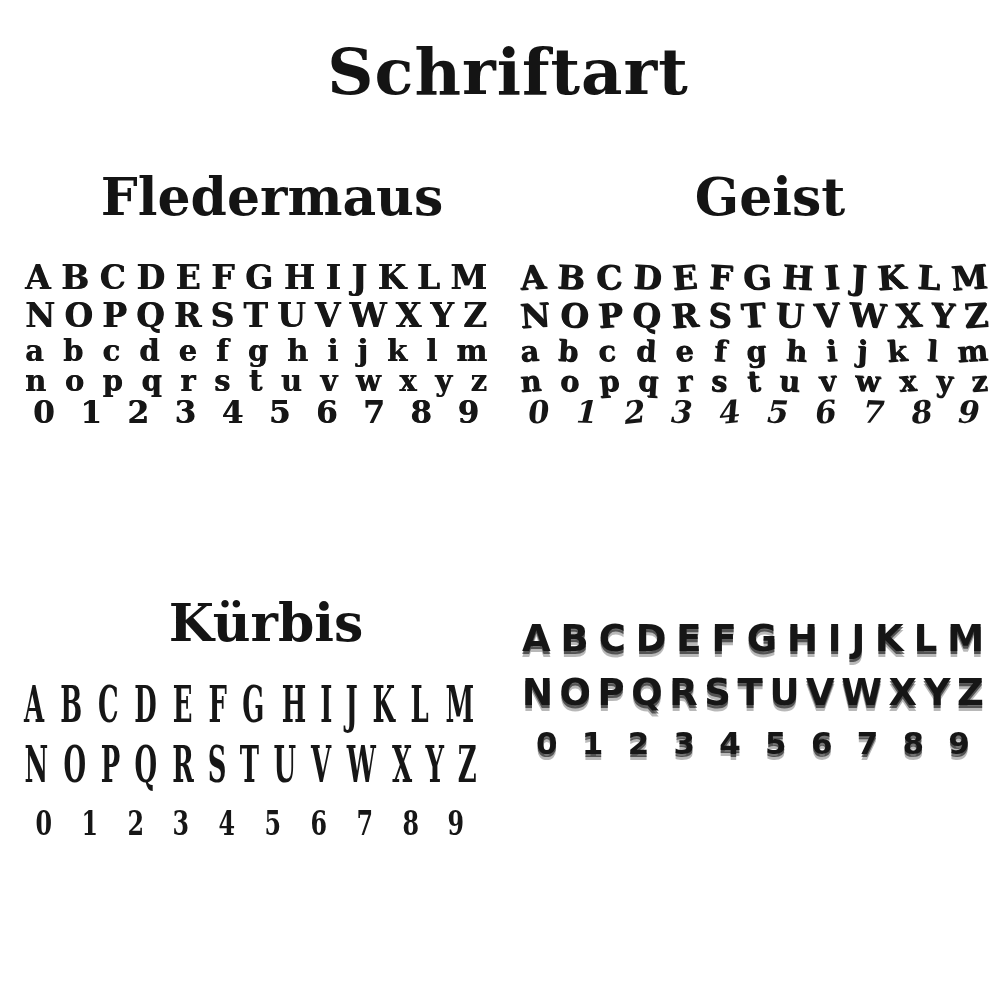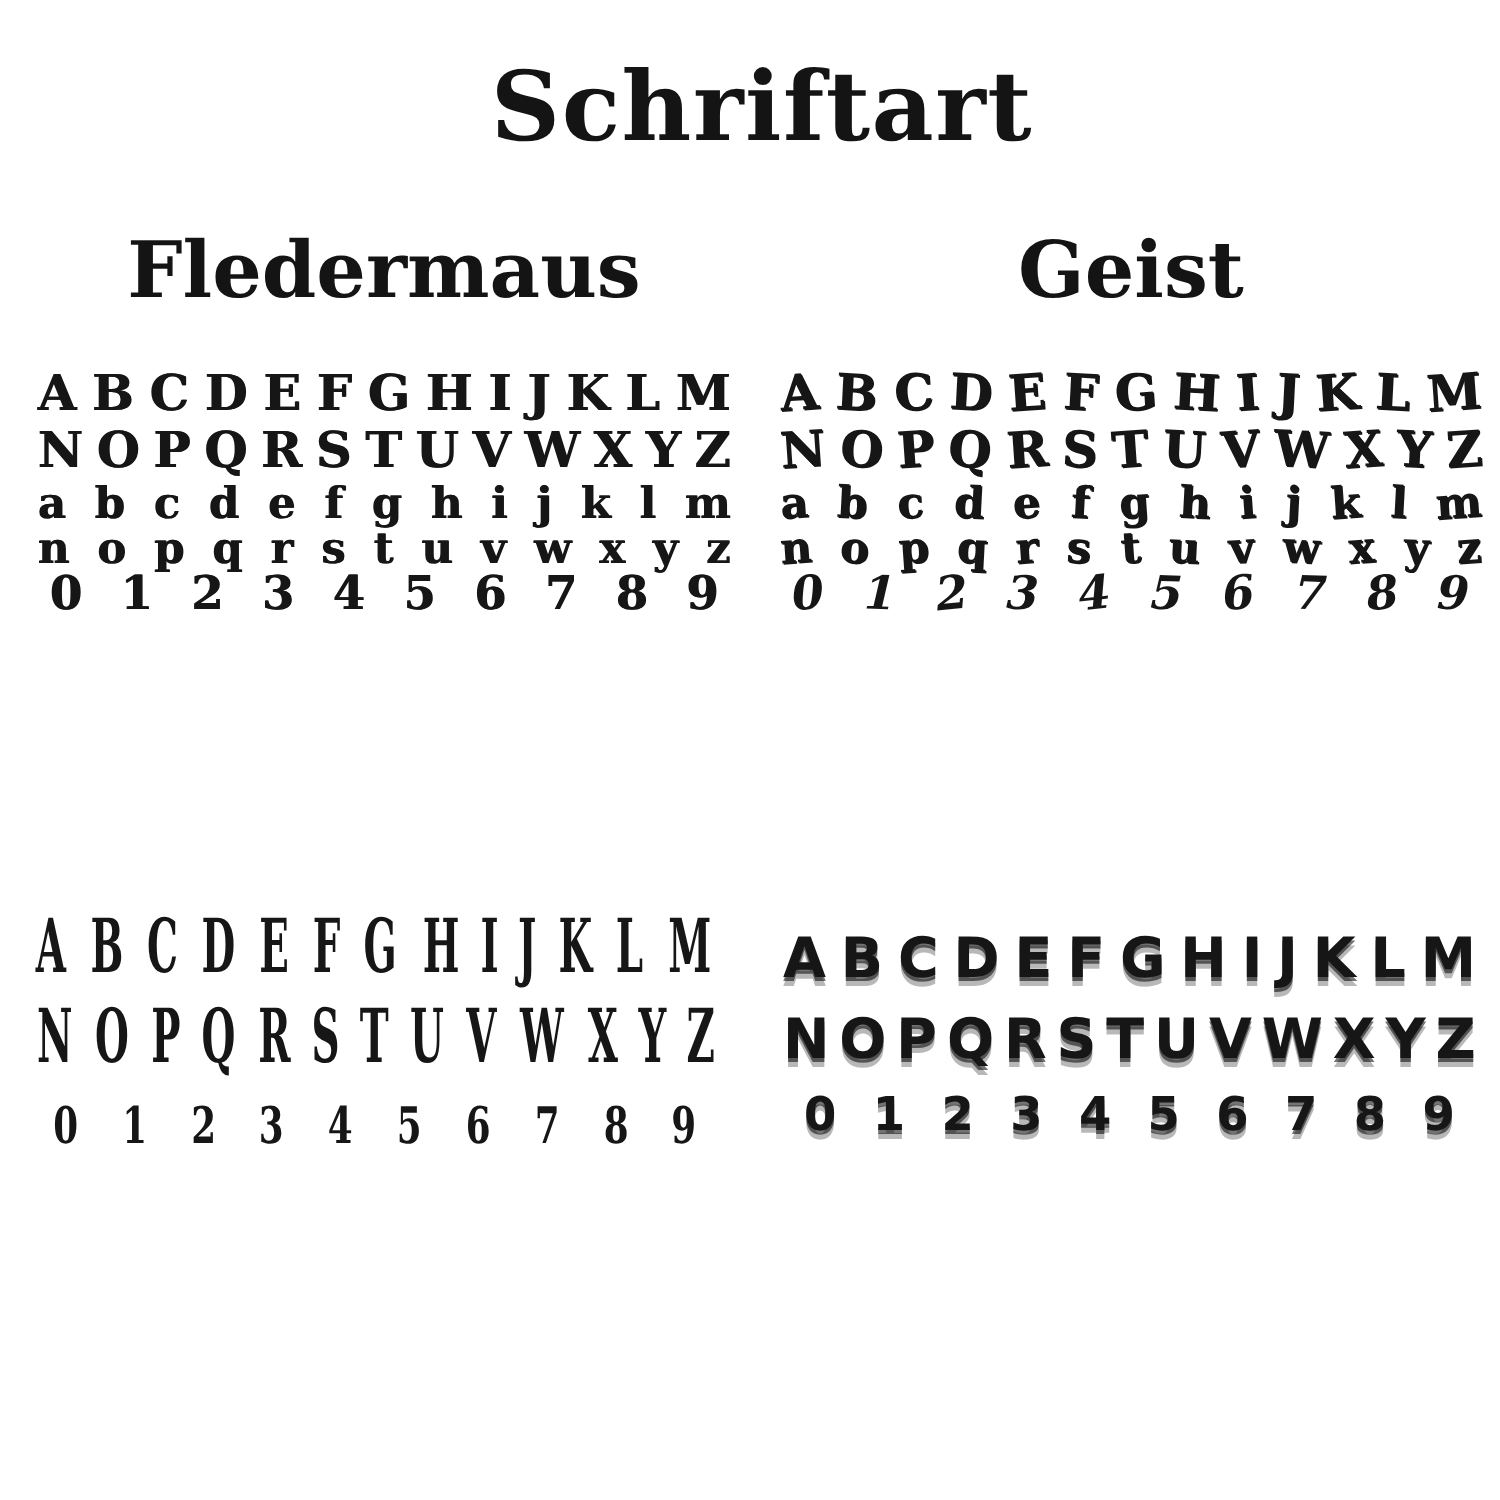--- a/index.html
+++ b/index.html
@@ -24,21 +24,21 @@
     width: 100%;
     margin: 8px;
     text-align: center;
     font-size: 64px;
     font-weight: 700;
     letter-spacing: 1px;
     color: #141414;
   }
   .font-section { position: absolute; }
   .font-name {
-    margin: 0;
+    margin: 16px;
     width: 100%;
     text-align: center;
     font-size: 52px;
     font-weight: 700;
     color: #141414;
     line-height: 1.1;
   }
   .rows { display: flex; flex-direction: column; }
   .glyph-row {
     display: flex;
@@ -252,20 +252,21 @@
           <span class="glyph">5</span>
           <span class="glyph">6</span>
           <span class="glyph">7</span>
           <span class="glyph">8</span>
           <span class="glyph">9</span>
         </div>
     </div>
   </section>
 
   <section class="font-section section-kurbis">
+    <h2 class="font-name">Kürbis</h2>
     <div class="rows style-kurbis">
       <div class="glyph-row row-caps-big">
           <span class="glyph">A</span>
           <span class="glyph">B</span>
           <span class="glyph">C</span>
           <span class="glyph">D</span>
           <span class="glyph">E</span>
           <span class="glyph">F</span>
           <span class="glyph">G</span>
           <span class="glyph">H</span>

